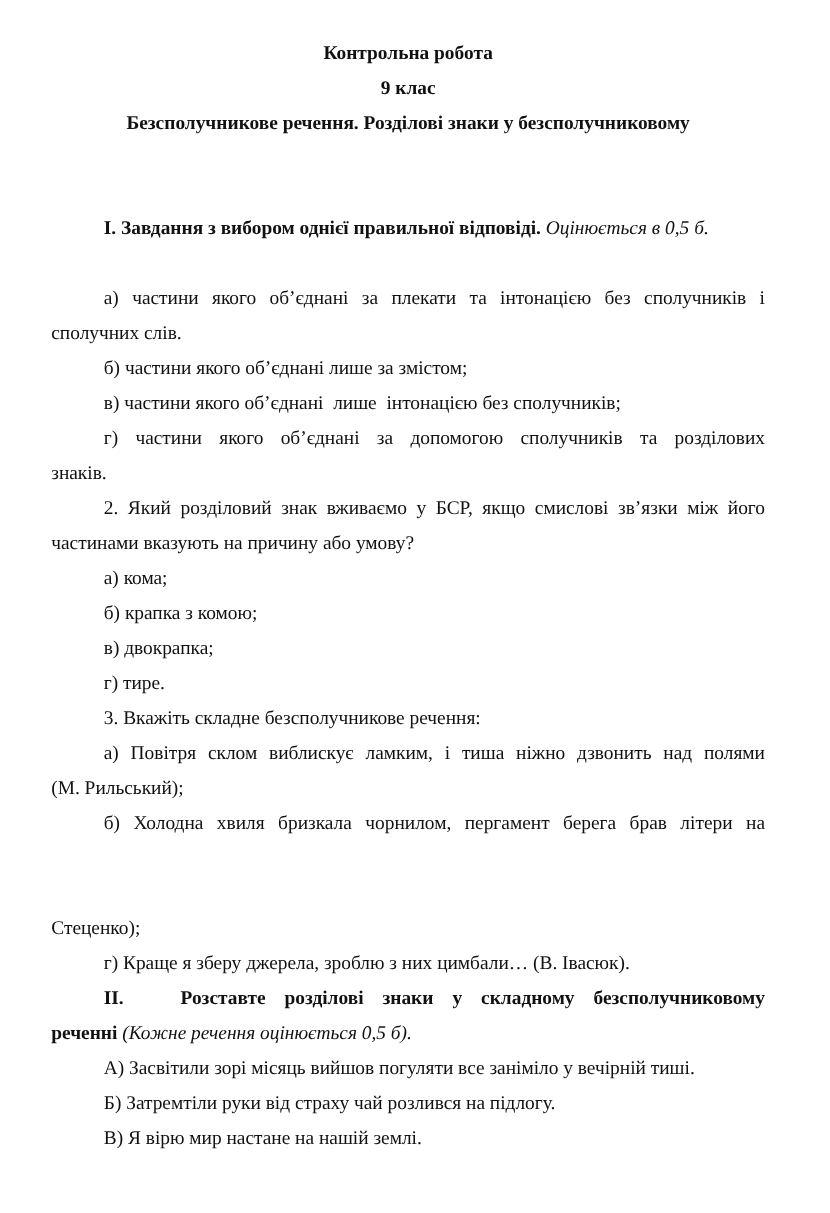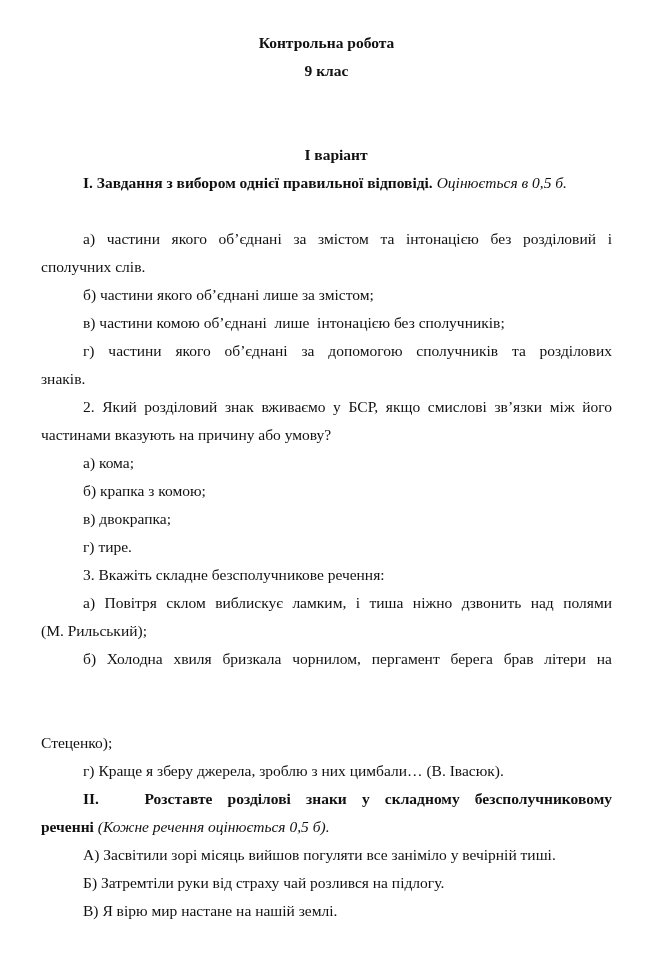--- a/index.html
+++ b/index.html
@@ -49,31 +49,31 @@
       white-space: normal;
     }
   </style>
 </head>
 <body>
 
 <div class="page">
 
   <div class="line center bold" style="top:29px;">Контрольна робота</div>
   <div class="line center bold" style="top:57px;">9 клас</div>
-  <div class="line center bold" style="top:141px; left:60px;">І варіант</div>
+  <div class="line center bold" style="top:85px;">Безсполучникове речення. Розділові знаки у безсполучниковому</div>
 
   <div class="line indent" style="top:169px;">
     <span class="bold">І. Завдання з вибором однієї правильної відповіді.</span>
     <span class="italic">Оцінюється в 0,5 б.</span>
   </div>
 
-  <div class="line indent justify" style="top:225px;">а) частини якого об’єднані за змістом та інтонацією без розділовий і</div>
+  <div class="line indent justify" style="top:225px;">а) частини якого об’єднані за плекати та інтонацією без сполучників і</div>
   <div class="line" style="top:253px;">сполучних слів.</div>
   <div class="line indent" style="top:281px;">б) частини якого об’єднані лише за змістом;</div>
-  <div class="line indent" style="top:309px; white-space:pre;">в) частини комою об’єднані  лише  інтонацією без сполучників;</div>
+  <div class="line indent" style="top:309px; white-space:pre;">в) частини якого об’єднані  лише  інтонацією без сполучників;</div>
   <div class="line indent justify" style="top:337px;">г) частини якого об’єднані за допомогою сполучників та розділових</div>
   <div class="line" style="top:365px;">знаків.</div>
 
   <div class="line indent justify" style="top:393px;">2. Який розділовий знак вживаємо у БСР, якщо смислові зв’язки між його</div>
   <div class="line" style="top:421px;">частинами вказують на причину або умову?</div>
   <div class="line indent" style="top:449px;">а) кома;</div>
   <div class="line indent" style="top:477px;">б) крапка з комою;</div>
   <div class="line indent" style="top:505px;">в) двокрапка;</div>
   <div class="line indent" style="top:533px;">г) тире.</div>
 

